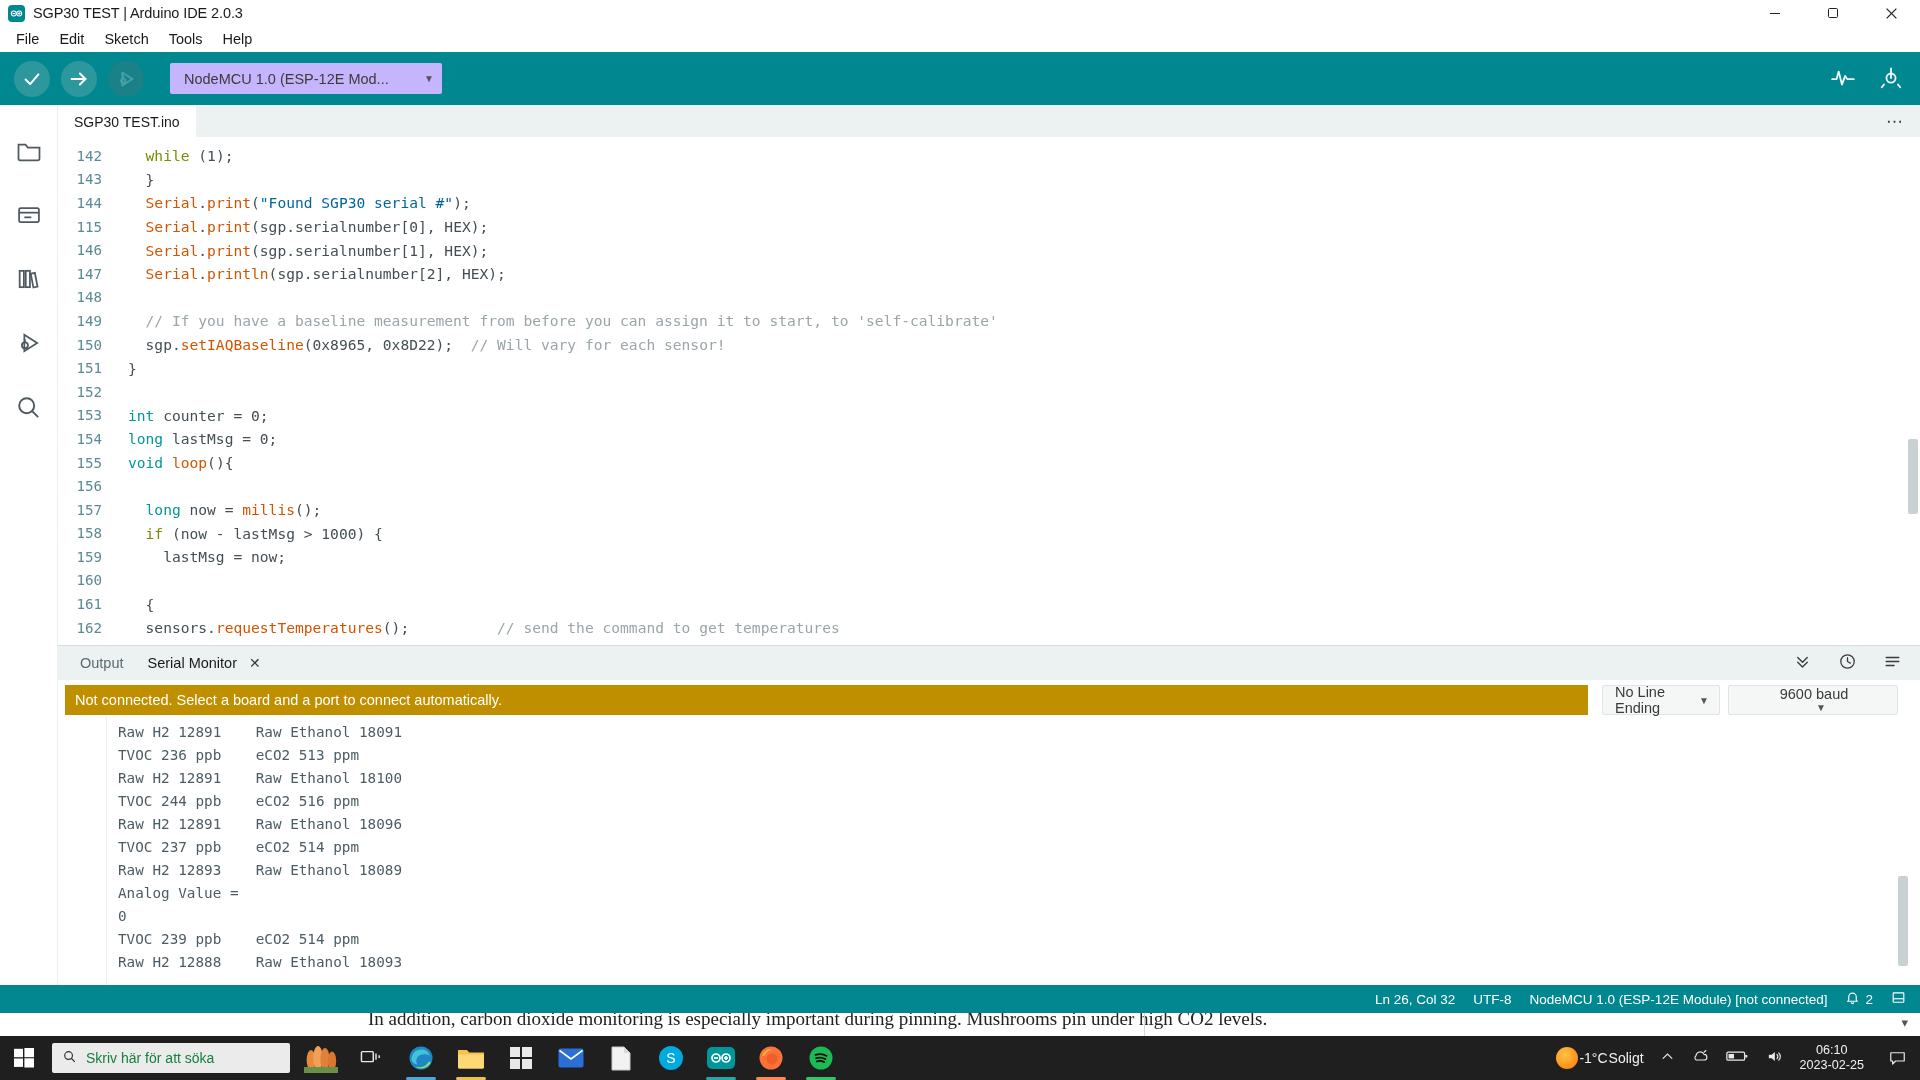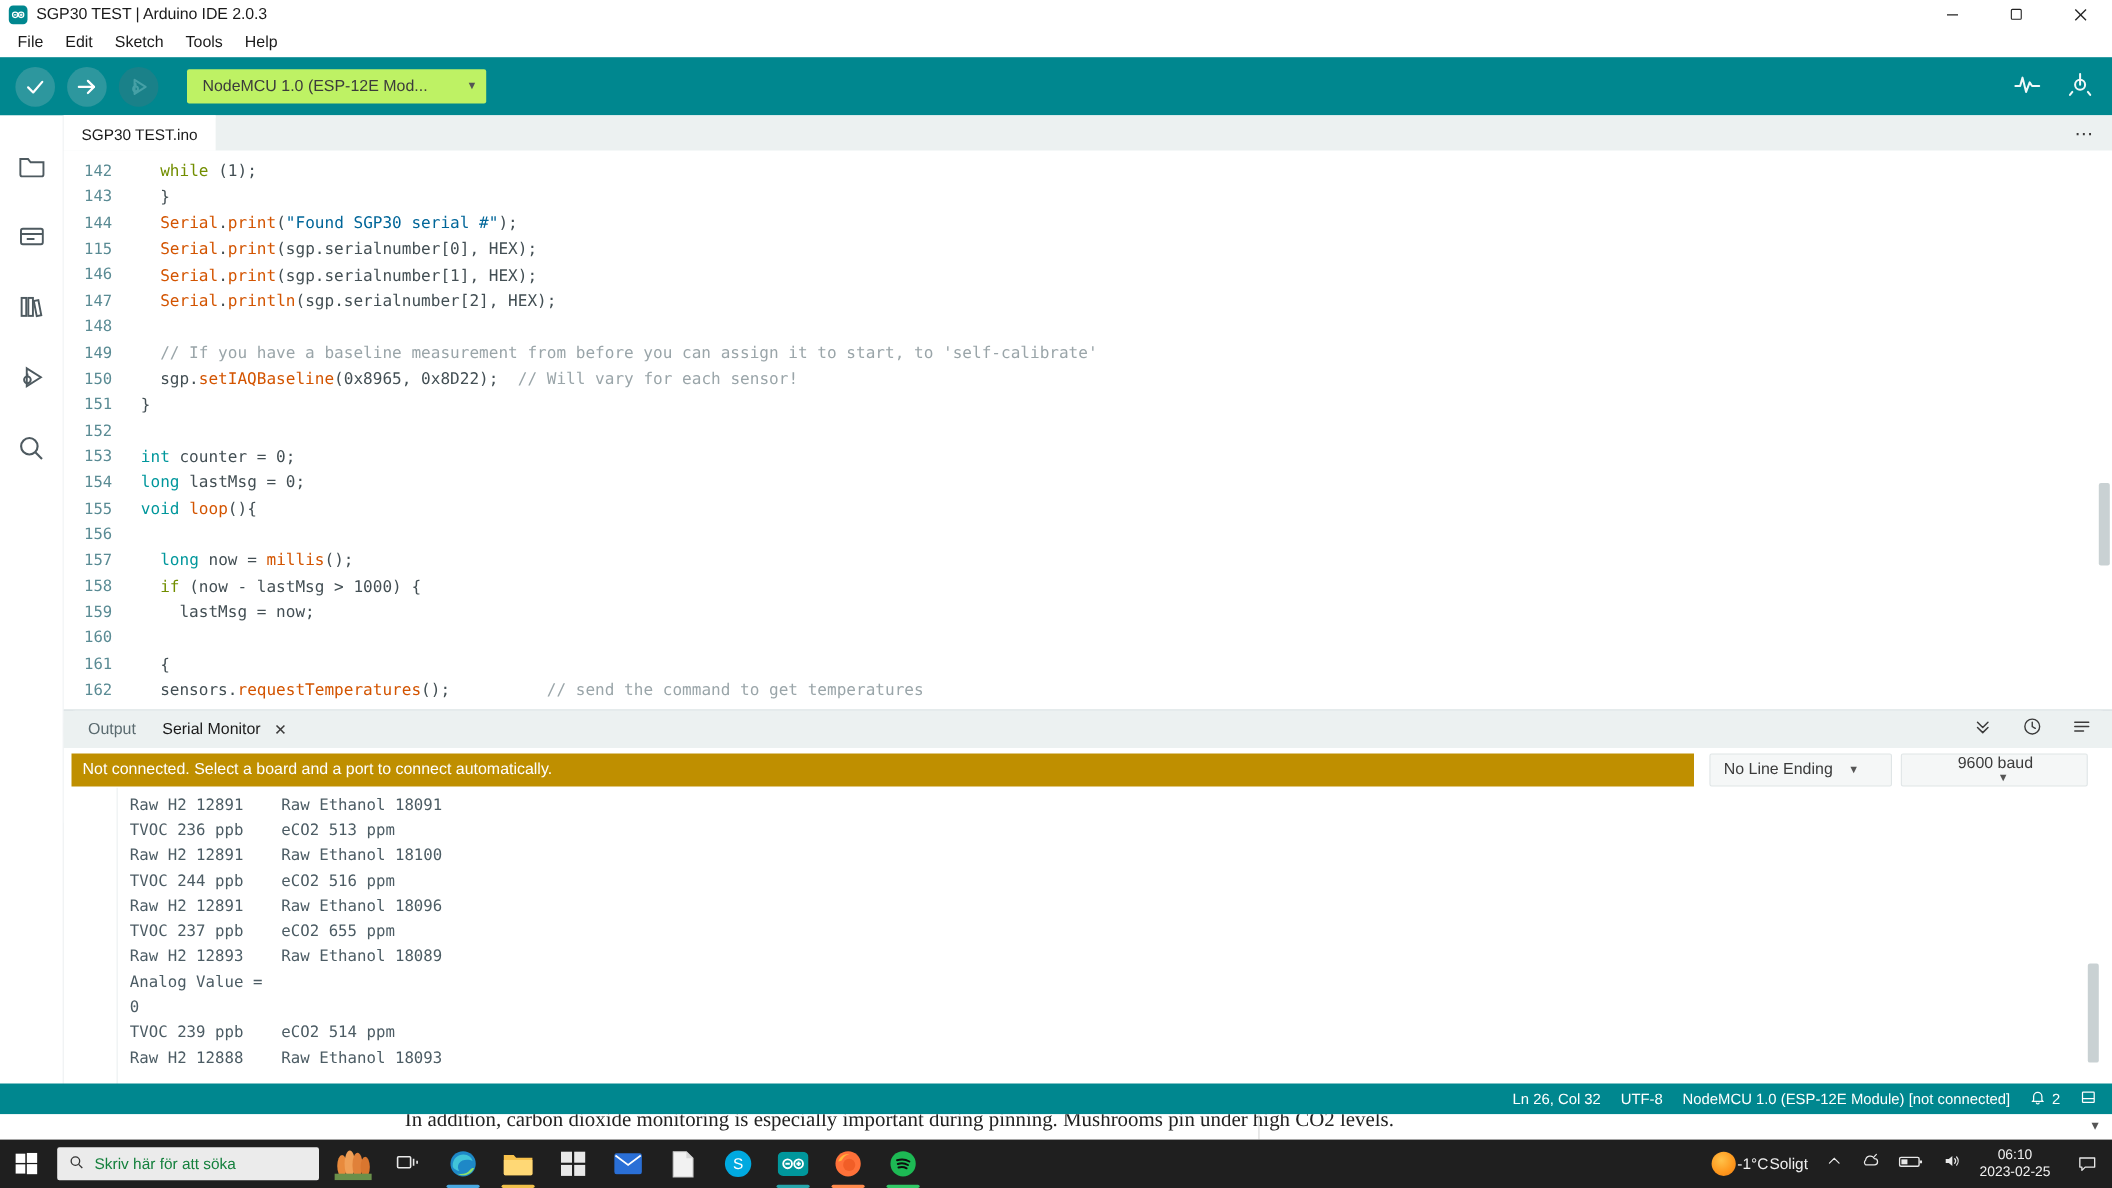--- a/index.html
+++ b/index.html
@@ -48,21 +48,21 @@
     width: 36px; height: 36px; border-radius: 50%;
     display: flex; align-items: center; justify-content: center;
     margin-left: 11px; flex: none;
   }
   .tb-verify { background: #2d979e; margin-left: 14px; }
   .tb-upload { background: #2d979e; }
   .tb-debug  { background: #1a8189; }
   .tb-circle svg { display: block; }
 
   .board-select {
-    margin-left: 26px; width: 272px; height: 31px; background: #bef264;
+    margin-left: 26px; width: 272px; height: 31px; background: #c4b5fd;
     border-radius: 2px; display: flex; align-items: center;
     padding: 0 8px 0 14px; font-size: 14.5px; color: #3b3b3b;
   }
   .board-select .bs-label { flex: 1; white-space: nowrap; overflow: hidden; }
   .board-select .caret { margin-left: 6px; color: #555; font-size: 10px; }
 
   .tb-right { margin-left: auto; display: flex; align-items: center; padding-right: 16px; }
   .tb-right .ticon { margin-left: 22px; opacity: 0.95; }
 
   
@@ -153,21 +153,21 @@
     color: #ffffff; font-size: 14.5px; display: flex; align-items: center;
     padding-left: 10px;
   }
   .sm-selects { display: flex; align-items: center; gap: 8px; padding: 0 22px 0 14px; }
   .sm-select {
     height: 30px; background: #f5f7f7; border: 1px solid #dfe5e6; border-radius: 2px;
     display: flex; align-items: center; padding: 0 10px 0 12px;
     font-size: 14.5px; color: #3b3b3b;
   }
   .sm-select .caret { margin-left: 14px; font-size: 10px; color: #555; }
-  .sm-sel-line { width: 166px; }
+  .sm-sel-line { width: 118px; }
   .sm-sel-baud { width: 170px; flex-direction: column; }
 
   .sm-output {
     position: relative; padding: 8px 0 0 60px; height: 270px; overflow: hidden;
   }
   .sm-line {
     font-family: "DejaVu Sans Mono", monospace; font-size: 14.3px; color: #4c5c64;
     height: 23px; white-space: pre;
   }
   .sm-scroll-thumb {
@@ -440,21 +440,21 @@
       </div>
 
       <div class="sm-output">
         <div class="sm-left-rule"></div>
         <div id="sm-lines">
             <div class="sm-line">Raw H2 12891    Raw Ethanol 18091</div>
             <div class="sm-line">TVOC 236 ppb    eCO2 513 ppm</div>
             <div class="sm-line">Raw H2 12891    Raw Ethanol 18100</div>
             <div class="sm-line">TVOC 244 ppb    eCO2 516 ppm</div>
             <div class="sm-line">Raw H2 12891    Raw Ethanol 18096</div>
-            <div class="sm-line">TVOC 237 ppb    eCO2 655 ppm</div>
+            <div class="sm-line">TVOC 237 ppb    eCO2 514 ppm</div>
             <div class="sm-line">Raw H2 12893    Raw Ethanol 18089</div>
             <div class="sm-line">Analog Value =</div>
             <div class="sm-line">0</div>
             <div class="sm-line">TVOC 239 ppb    eCO2 514 ppm</div>
             <div class="sm-line">Raw H2 12888    Raw Ethanol 18093</div>
           </div>
         <div class="sm-scroll-thumb"></div>
       </div>
     </div>
   </div>

